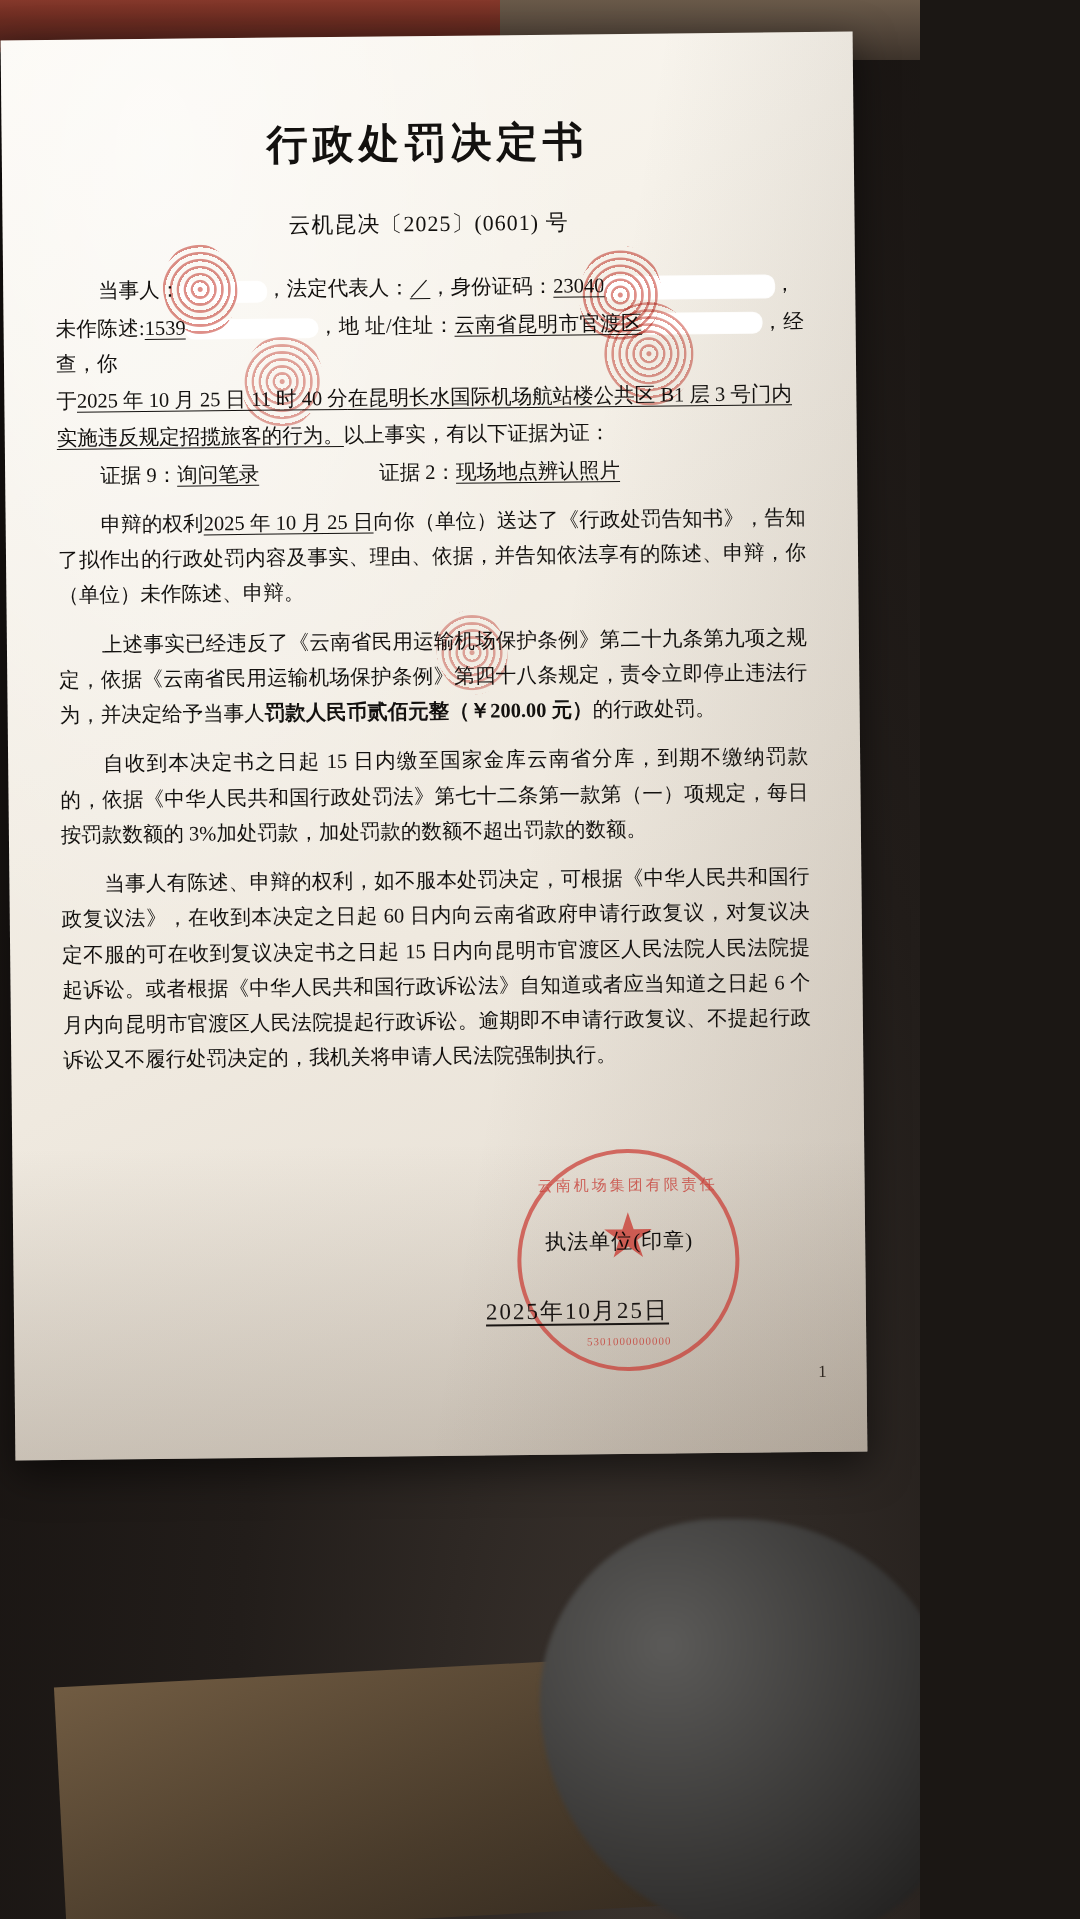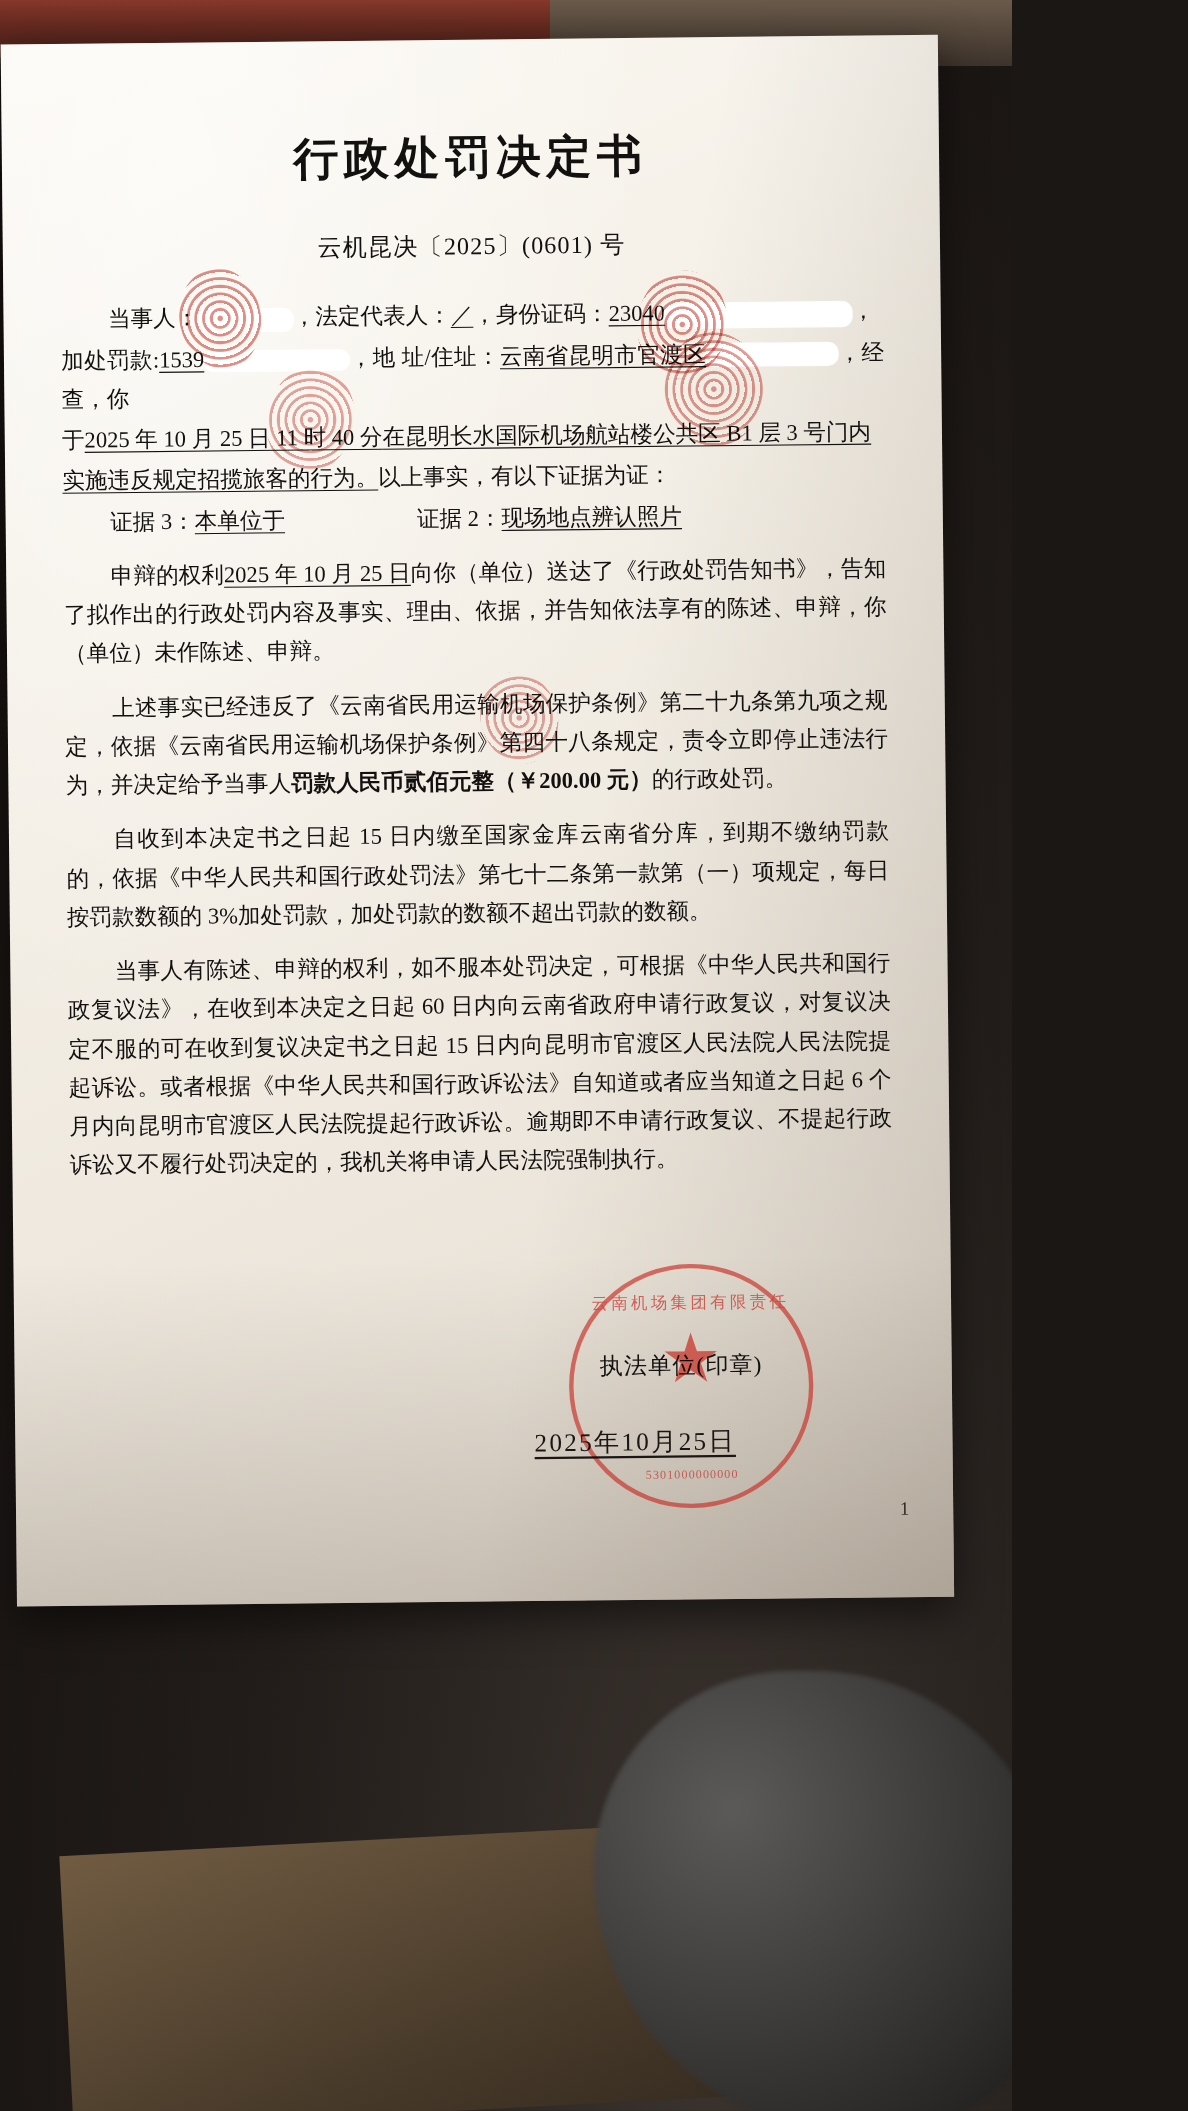--- a/index.html
+++ b/index.html
@@ -241,33 +241,33 @@
       <h1 class="doc-title">行政处罚决定书</h1>
       <div class="doc-number">云机昆决〔2025〕(0601) 号</div>
 
       <div class="body-block">
 
         <p class="para indent">
           <span>当事人：</span><span class="u redact r1"></span>，<span>法定代表人：</span><span class="u">／</span>，<span>身份证码：</span><span class="u">23040</span><span class="redact r4"></span>，
         </p>
 
         <p class="para">
-          <span>加处罚款:</span><span class="u">1539</span><span class="redact r2"></span>，<span>地  址/住址：</span><span class="u">云南省昆明市官渡区</span><span class="redact r3"></span><span>，经查，你</span>
+          <span>未作陈述:</span><span class="u">1539</span><span class="redact r2"></span>，<span>地  址/住址：</span><span class="u">云南省昆明市官渡区</span><span class="redact r3"></span><span>，经查，你</span>
         </p>
 
         <p class="para">
           <span>于</span><span class="u">2025 年 10 月 25 日 11 时 40 分</span><span class="u">在昆明长水国际机场航站楼公共区 B1 层 3 号门内</span>
         </p>
 
         <p class="para">
           <span class="u">实施违反规定招揽旅客的行为。</span><span>以上事实，有以下证据为证：</span>
         </p>
 
         <p class="para evidence-row">
-          <span>证据 3：</span><span class="u">本单位于</span><span class="gap"></span><span>证据 2：</span><span class="u">现场地点辨认照片</span>
+          <span>证据 9：</span><span class="u">询问笔录</span><span class="gap"></span><span>证据 2：</span><span class="u">现场地点辨认照片</span>
         </p>
 
         <p class="para indent" style="margin-top:14px">
           <span>申辩的权利</span><span class="u">2025 年 10 月 25 日</span><span>向你（单位）送达了《行政处罚告知书》，告知了拟作出的行政处罚内容及事实、理由、依据，并告知依法享有的陈述、申辩，你（单位）未作陈述、申辩。</span>
         </p>
 
         <p class="para indent" style="margin-top:14px">
           <span>上述事实已经违反了《云南省民用运输机场保护条例》第二十九条第九项之规定，依据《云南省民用运输机场保护条例》第四十八条规定，责令立即停止违法行为，并决定给予当事人</span><span class="amount">罚款人民币贰佰元整</span><span class="amount">（￥200.00 元）</span><span>的行政处罚。</span>
         </p>
 

